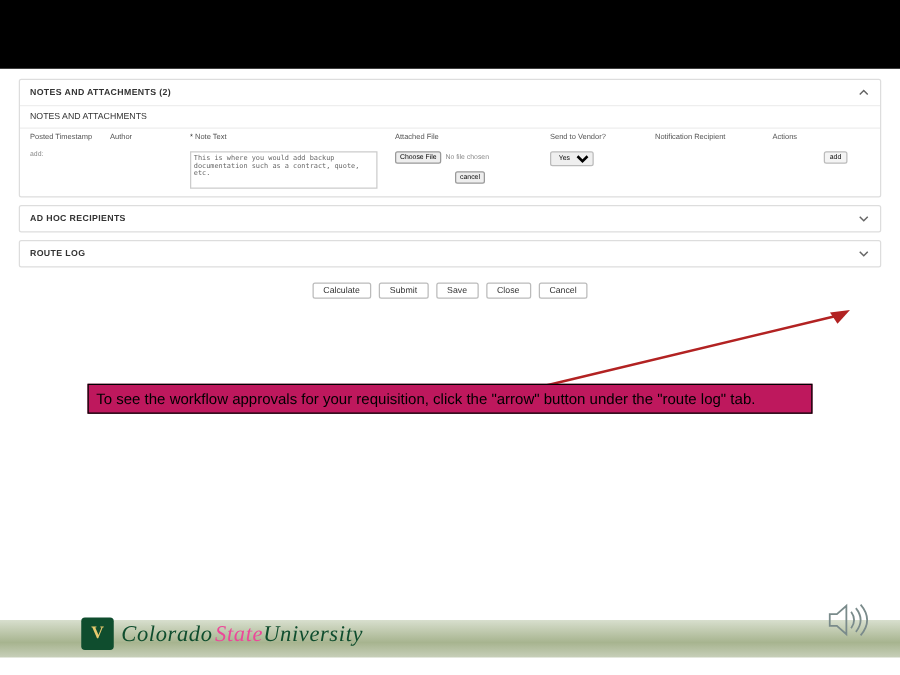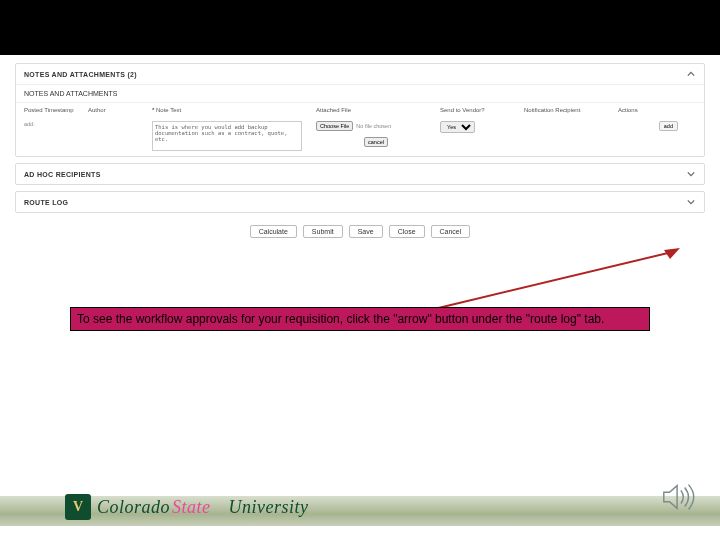--- a/index.html
+++ b/index.html
@@ -262,21 +262,21 @@
 
   <div class="callout">
     <span>To see the workflow approvals for your requisition, click the "arrow" button under the "route log" tab.</span>
   </div>
 
   <div class="footer">
     <div class="footer-band"></div>
     <div class="logo">
       <span class="logo-ram">V</span>
       <span class="logo-text">
-        <span>Colorado</span><span class="dim" style="margin-left:2px;">State</span><span style="margin-left:18px;">University</span>
+        <span>Colorado</span><span class="dim" style="margin-left:2px;">State</span><span style="margin-left:0;">University</span>
       </span>
     </div>
     <div class="speaker">
       <svg viewBox="0 0 40 30">
         <polygon points="4,10 10,10 18,3 18,27 10,20 4,20" fill="none" stroke="#7a8b8b" stroke-width="1.5"></polygon>
         <path d="M22 8 Q27 15 22 22" fill="none" stroke="#7a8b8b" stroke-width="1.5"></path>
         <path d="M26 5 Q34 15 26 25" fill="none" stroke="#7a8b8b" stroke-width="1.5"></path>
         <path d="M30 2 Q41 15 30 28" fill="none" stroke="#7a8b8b" stroke-width="1.5"></path>
       </svg>
     </div>

